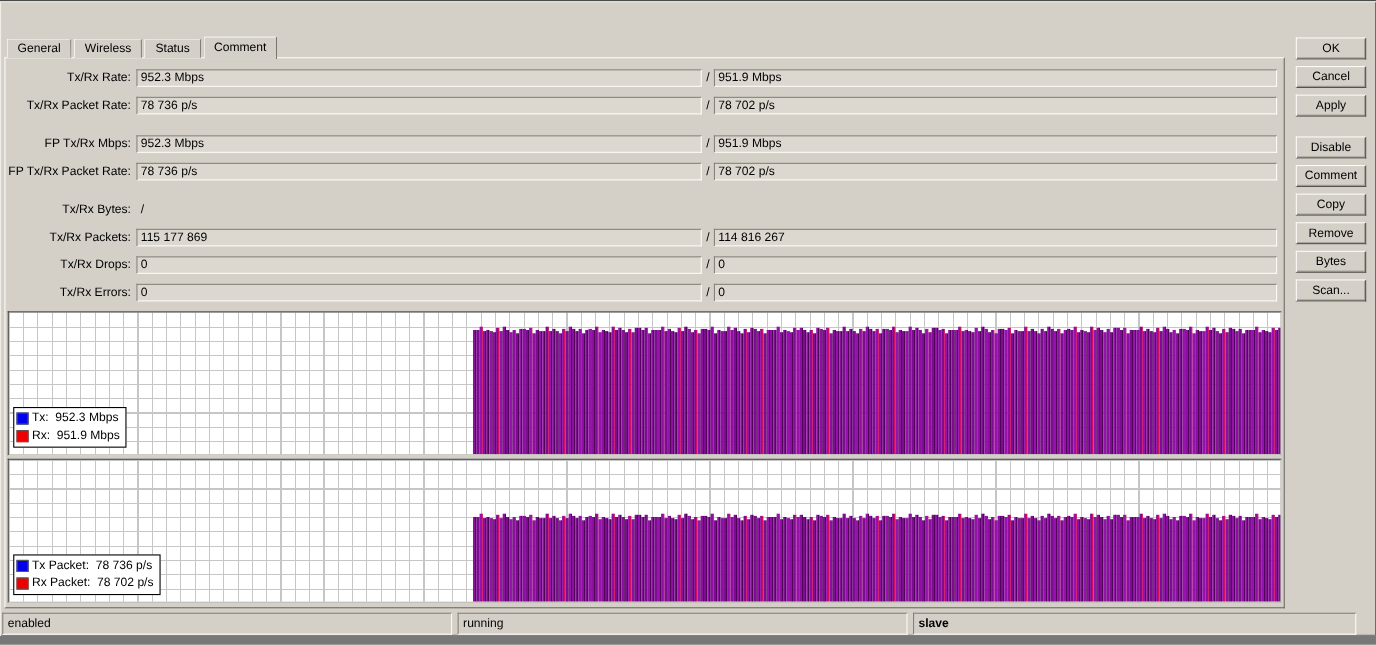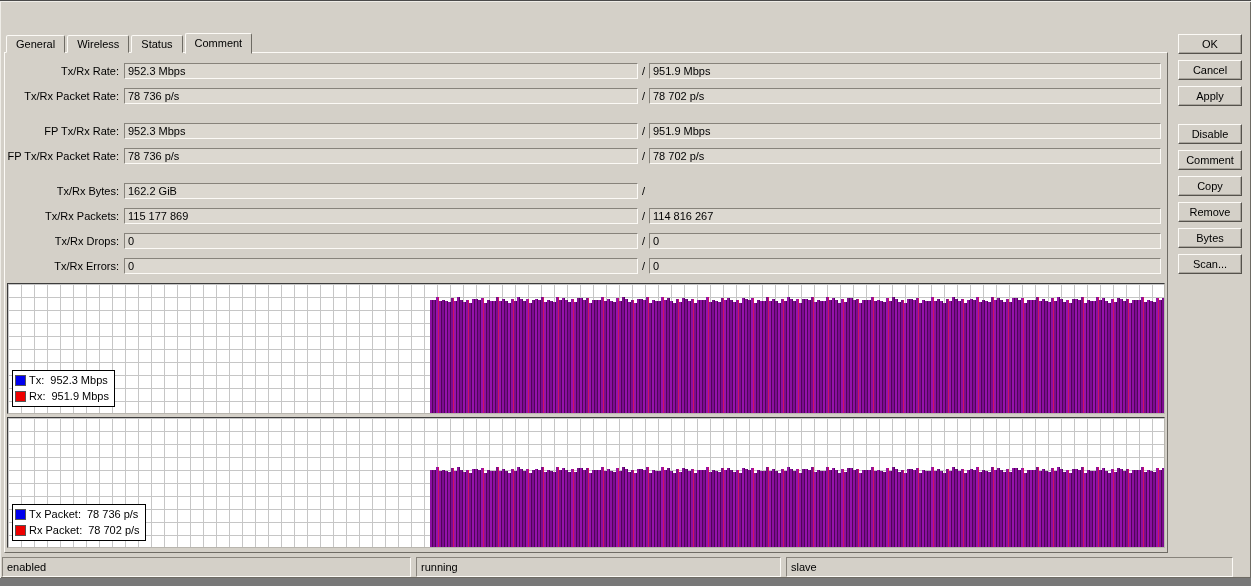--- a/index.html
+++ b/index.html
@@ -66,21 +66,21 @@
   .abtn { height:20px; margin-bottom:6px; background:#d4d0c8;
     border:1px solid; border-color:#fcfaf6 #55524c #55524c #fcfaf6;
     box-shadow: inset -1px -1px 0 #a8a49c;
     font-family:"Liberation Sans", sans-serif; font-size:11px; text-align:center; line-height:17px; cursor:default; }
   .btn-gap { height:12px; }
 
   
   .statusbar { position:absolute; left:2px; right:2px; top:556px; height:20px; display:flex; }
   .spanel { height:20px; background:#d4d0c8; border:1px solid; border-color:#87837b #fcfaf6 #fcfaf6 #87837b;
     padding:3px 0 0 4px; margin-right:5px; white-space:nowrap; overflow:hidden; }
-  .sp1 { width:409px; } .sp2 { width:365px; } .sp3 { flex:1; margin-right:16px; }
+  .sp1 { width:409px; } .sp2 { width:409px; } .sp3 { flex:1; margin-right:16px;font-weight:bold; }
 </style>
 </head>
 <body>
 
 <div class="window">
 
 
   <div class="tabbar">
     <div class="tab">General</div>
     <div class="tab">Wireless</div>
@@ -101,38 +101,37 @@
       <div class="frow">
         <span class="flabel">Tx/Rx Packet Rate:</span>
         <span class="fbox tx">78 736 p/s</span>
         <span class="slash">/</span>
         <span class="fbox rx">78 702 p/s</span>
       </div>
 
       <div class="gapline"></div>
 
       <div class="frow">
-        <span class="flabel">FP Tx/Rx Rate:</span>
+        <span class="flabel">FP Tx/Rx Mbps:</span>
         <span class="fbox tx">952.3 Mbps</span>
         <span class="slash">/</span>
         <span class="fbox rx">951.9 Mbps</span>
       </div>
 
       <div class="frow">
         <span class="flabel">FP Tx/Rx Packet Rate:</span>
         <span class="fbox tx">78 736 p/s</span>
         <span class="slash">/</span>
         <span class="fbox rx">78 702 p/s</span>
       </div>
 
       <div class="gapline"></div>
 
       <div class="frow">
         <span class="flabel">Tx/Rx Bytes:</span>
-        <span class="fbox tx">162.2 GiB</span>
         <span class="slash">/</span>
       </div>
 
       <div class="frow">
         <span class="flabel">Tx/Rx Packets:</span>
         <span class="fbox tx">115 177 869</span>
         <span class="slash">/</span>
         <span class="fbox rx">114 816 267</span>
       </div>
 

